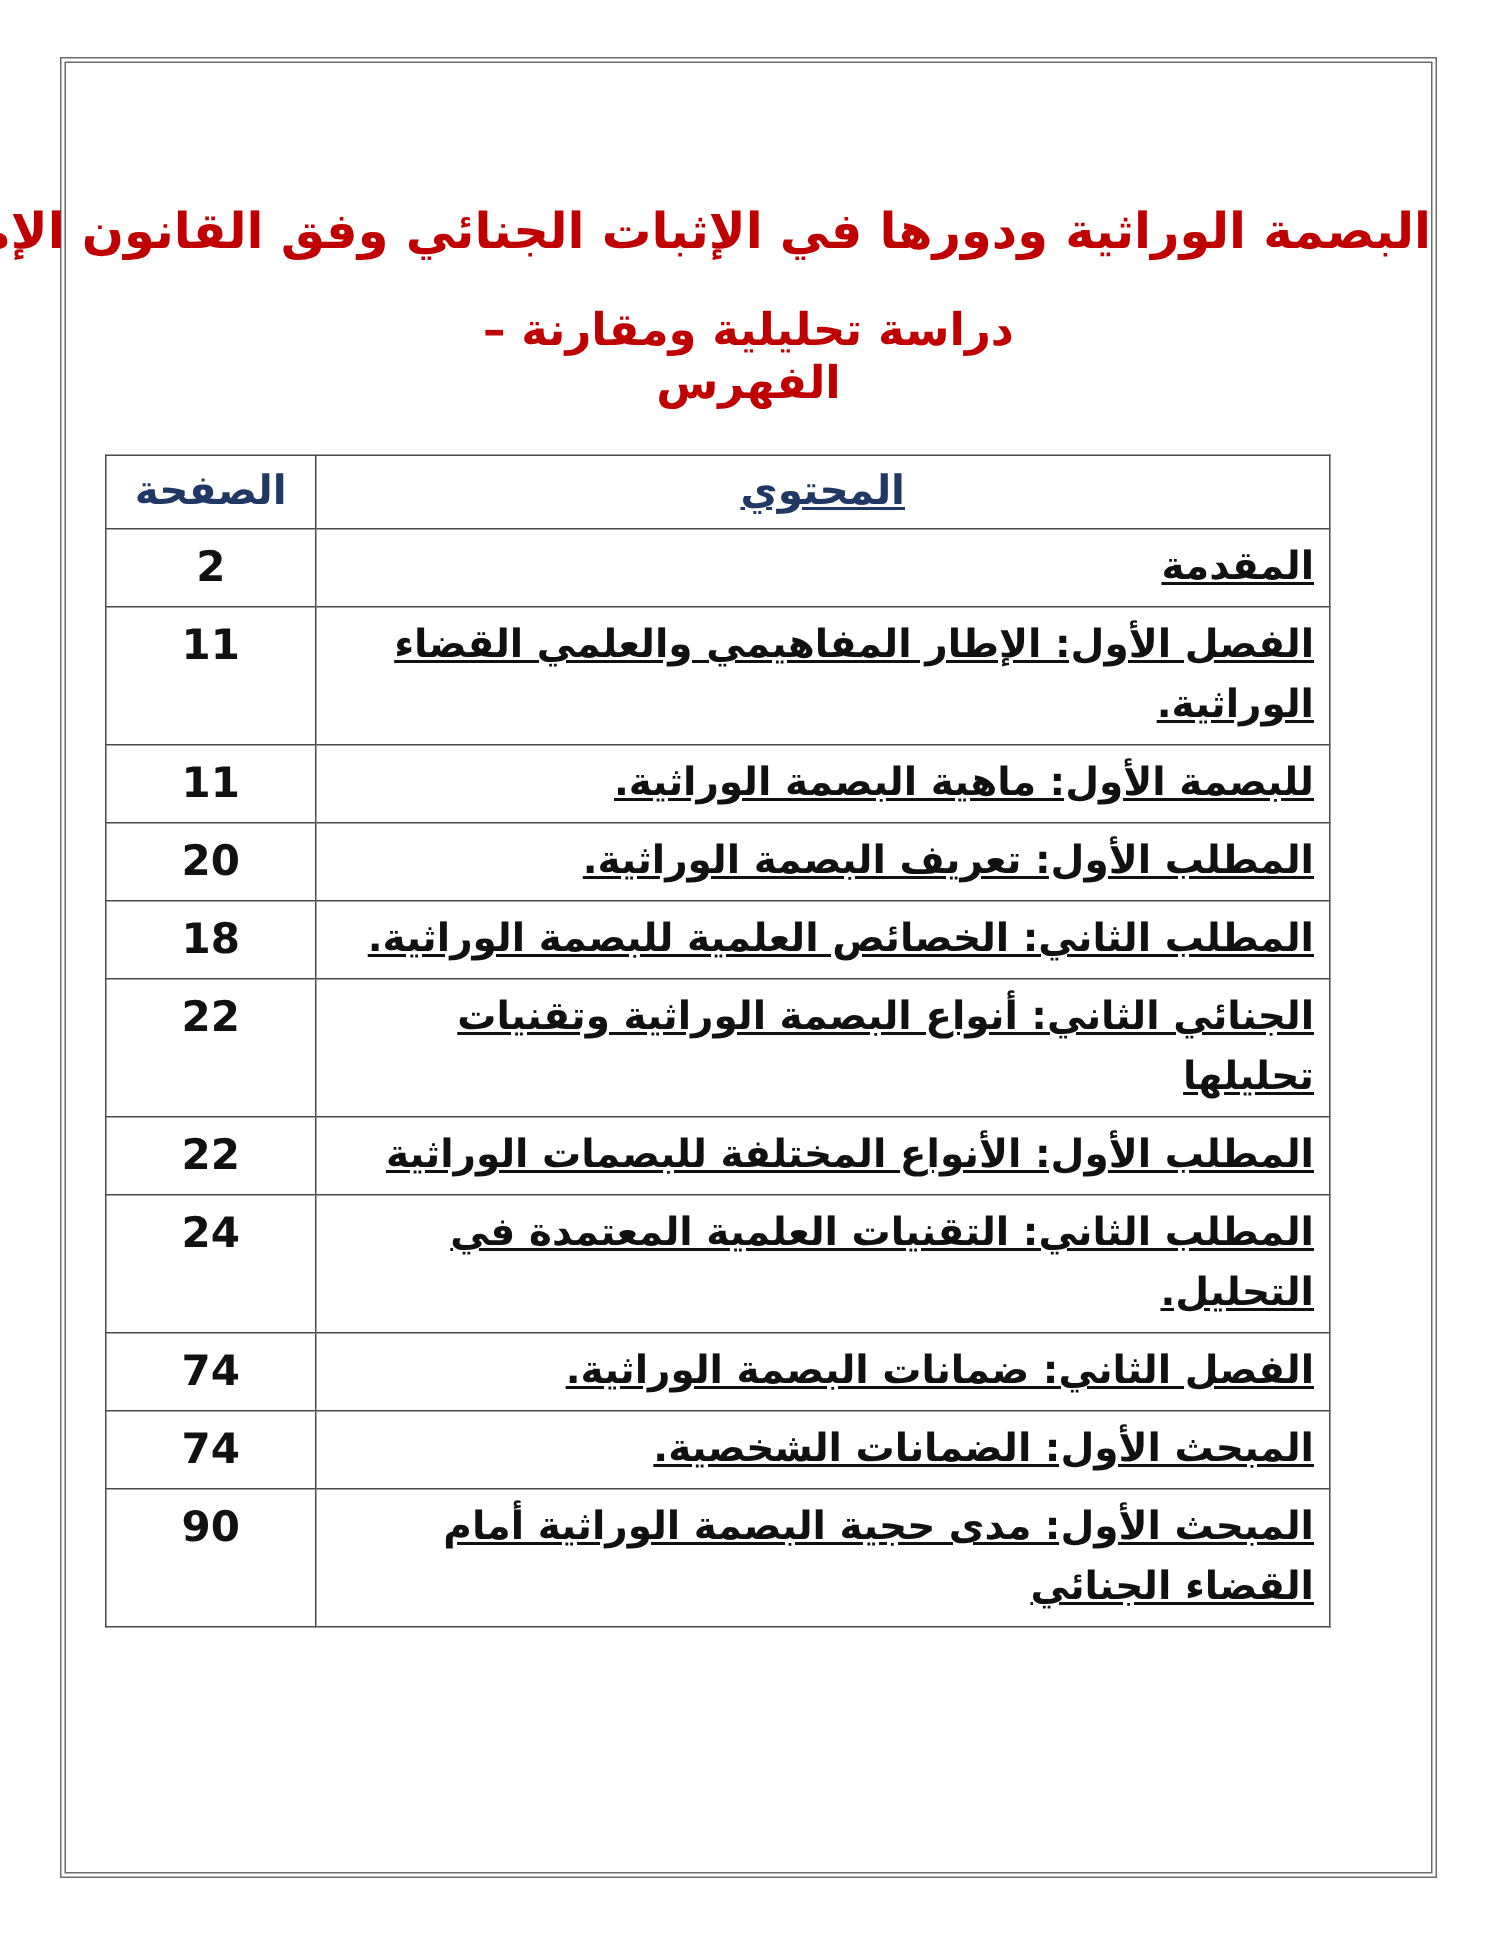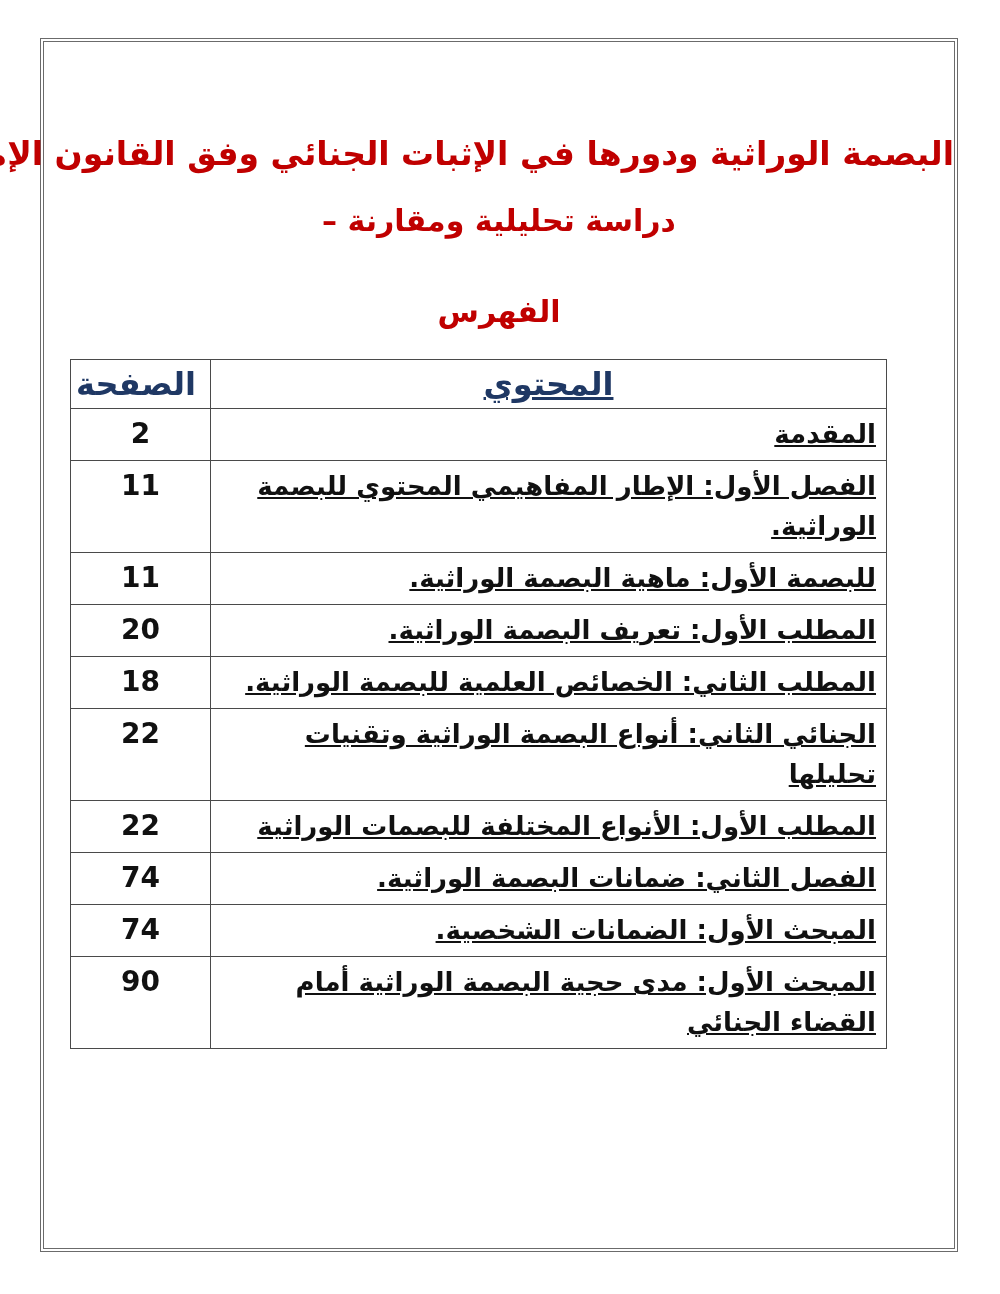--- a/index.html
+++ b/index.html
@@ -32,21 +32,20 @@
   }
   .doc-subtitle {
     margin-top: 30px;
     text-align: center;
     color: var(--title-red, #C00000);
     font-size: 30px;
     font-weight: bold;
     direction: ltr; 
   }
   .toc-heading {
-    margin-top: 56px;
     text-align: center;
     color: var(--title-red, #C00000);
     font-size: 30px;
     font-weight: bold;
     direction: rtl;
   }
   table.toc-table {
     direction: ltr;
     margin: 30px 0 0 26px;
     width: 816px;
@@ -54,21 +53,21 @@
     table-layout: fixed;
   }
   table.toc-table th, table.toc-table td {
     border: 1px solid #4a4a4a;
     vertical-align: top;
   }
   th.page-col, td.page-cell { width: 140px; }
   th.content-col, td.content-cell { width: 676px; text-decoration: underline; }
   table.toc-table th {
     color: var(--header-navy, #1F3864);
-    font-size: 32px;
+    font-size: 27px;
     font-weight: bold;
     text-align: center;
     height: 49px;
     line-height: 42px;
     padding: 3px 14px;
     direction: rtl;
   }
   td.page-cell {
     color: #111;
     font-size: 28px;
@@ -107,21 +106,21 @@
           <th class="content-col">المحتوي</th>
         </tr>
       </thead>
       <tbody>
           <tr>
             <td class="page-cell">2</td>
             <td class="content-cell">المقدمة</td>
           </tr>
           <tr>
             <td class="page-cell">11</td>
-            <td class="content-cell">الفصل الأول: الإطار المفاهيمي المحتوي للبصمة الوراثية.</td>
+            <td class="content-cell">الفصل الأول: الإطار المفاهيمي والعلمي القضاء الوراثية.</td>
           </tr>
           <tr>
             <td class="page-cell">11</td>
             <td class="content-cell">للبصمة الأول: ماهية البصمة الوراثية.</td>
           </tr>
           <tr>
             <td class="page-cell">20</td>
             <td class="content-cell">المطلب الأول: تعريف البصمة الوراثية.</td>
           </tr>
           <tr>
@@ -130,20 +129,24 @@
           </tr>
           <tr>
             <td class="page-cell">22</td>
             <td class="content-cell">الجنائي الثاني: أنواع البصمة الوراثية وتقنيات تحليلها</td>
           </tr>
           <tr>
             <td class="page-cell">22</td>
             <td class="content-cell">المطلب الأول: الأنواع المختلفة للبصمات الوراثية</td>
           </tr>
           <tr>
+            <td class="page-cell">24</td>
+            <td class="content-cell">المطلب الثاني: التقنيات العلمية المعتمدة في التحليل.</td>
+          </tr>
+          <tr>
             <td class="page-cell">74</td>
             <td class="content-cell">الفصل الثاني: ضمانات البصمة الوراثية.</td>
           </tr>
           <tr>
             <td class="page-cell">74</td>
             <td class="content-cell">المبحث الأول: الضمانات الشخصية.</td>
           </tr>
           <tr>
             <td class="page-cell">90</td>
             <td class="content-cell">المبحث الأول: مدى حجية البصمة الوراثية أمام القضاء الجنائي</td>

